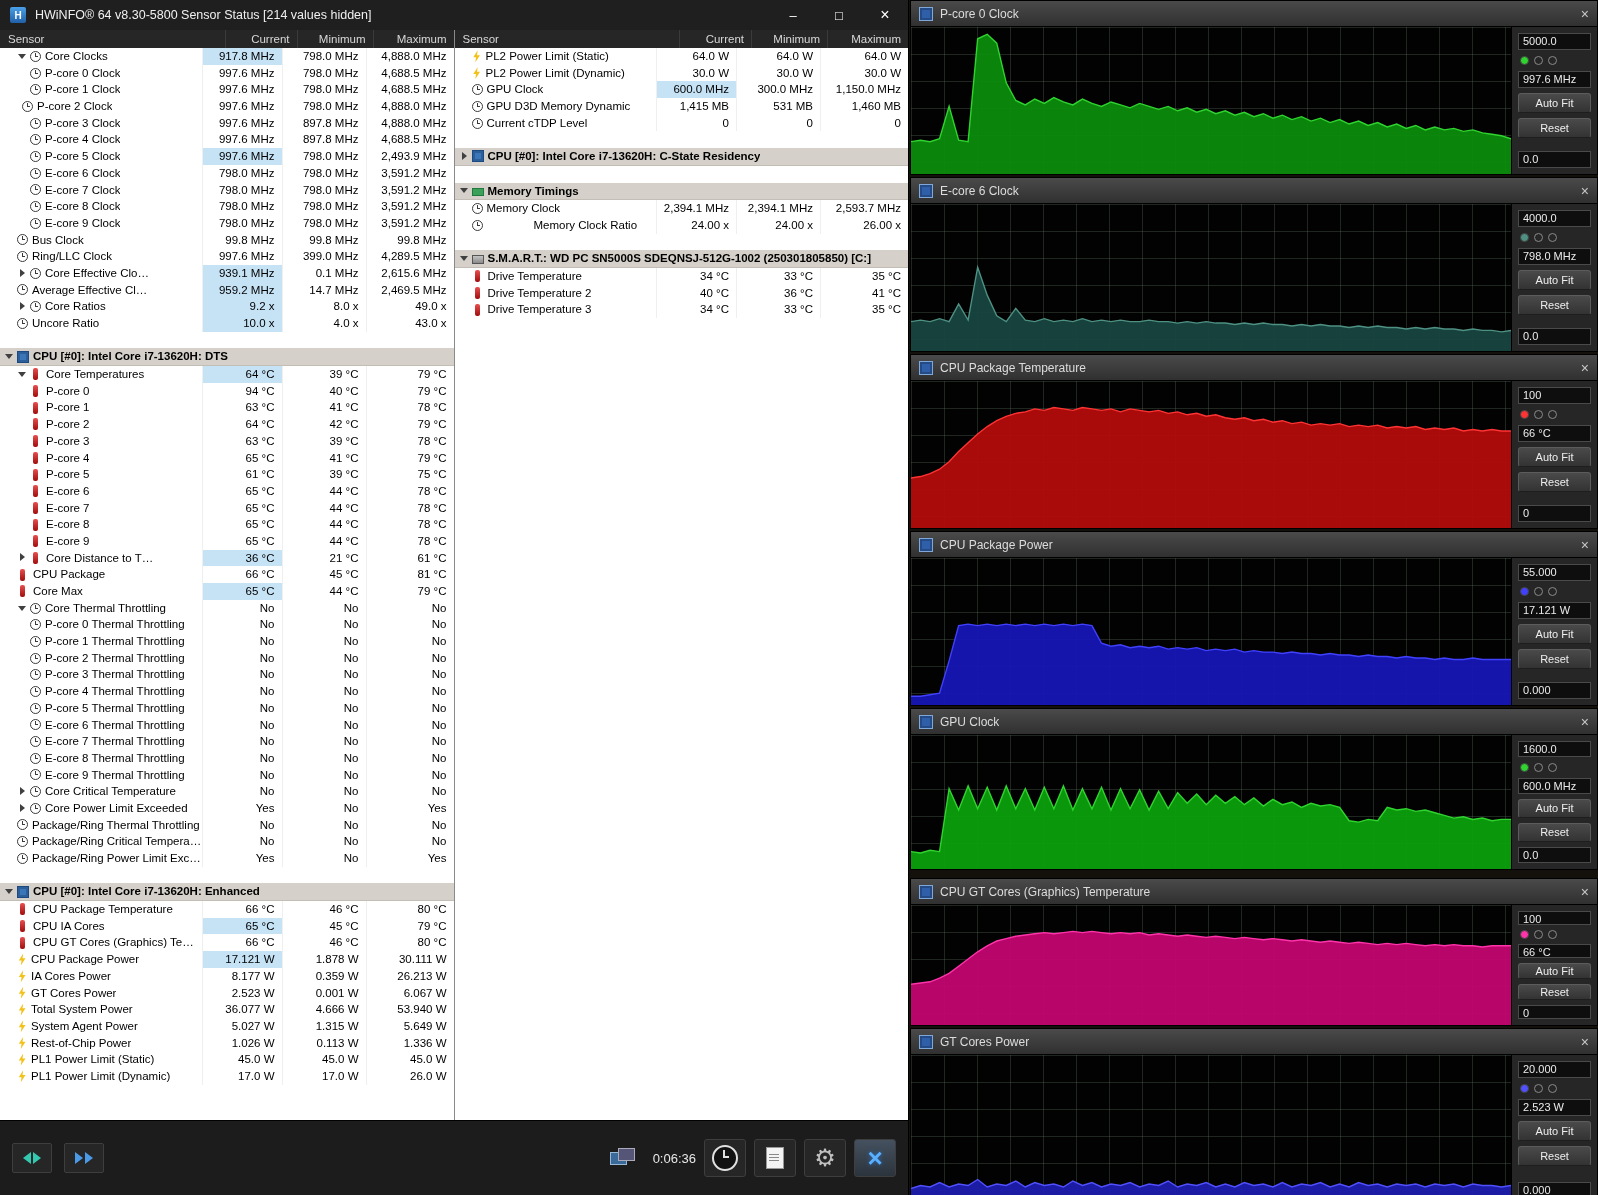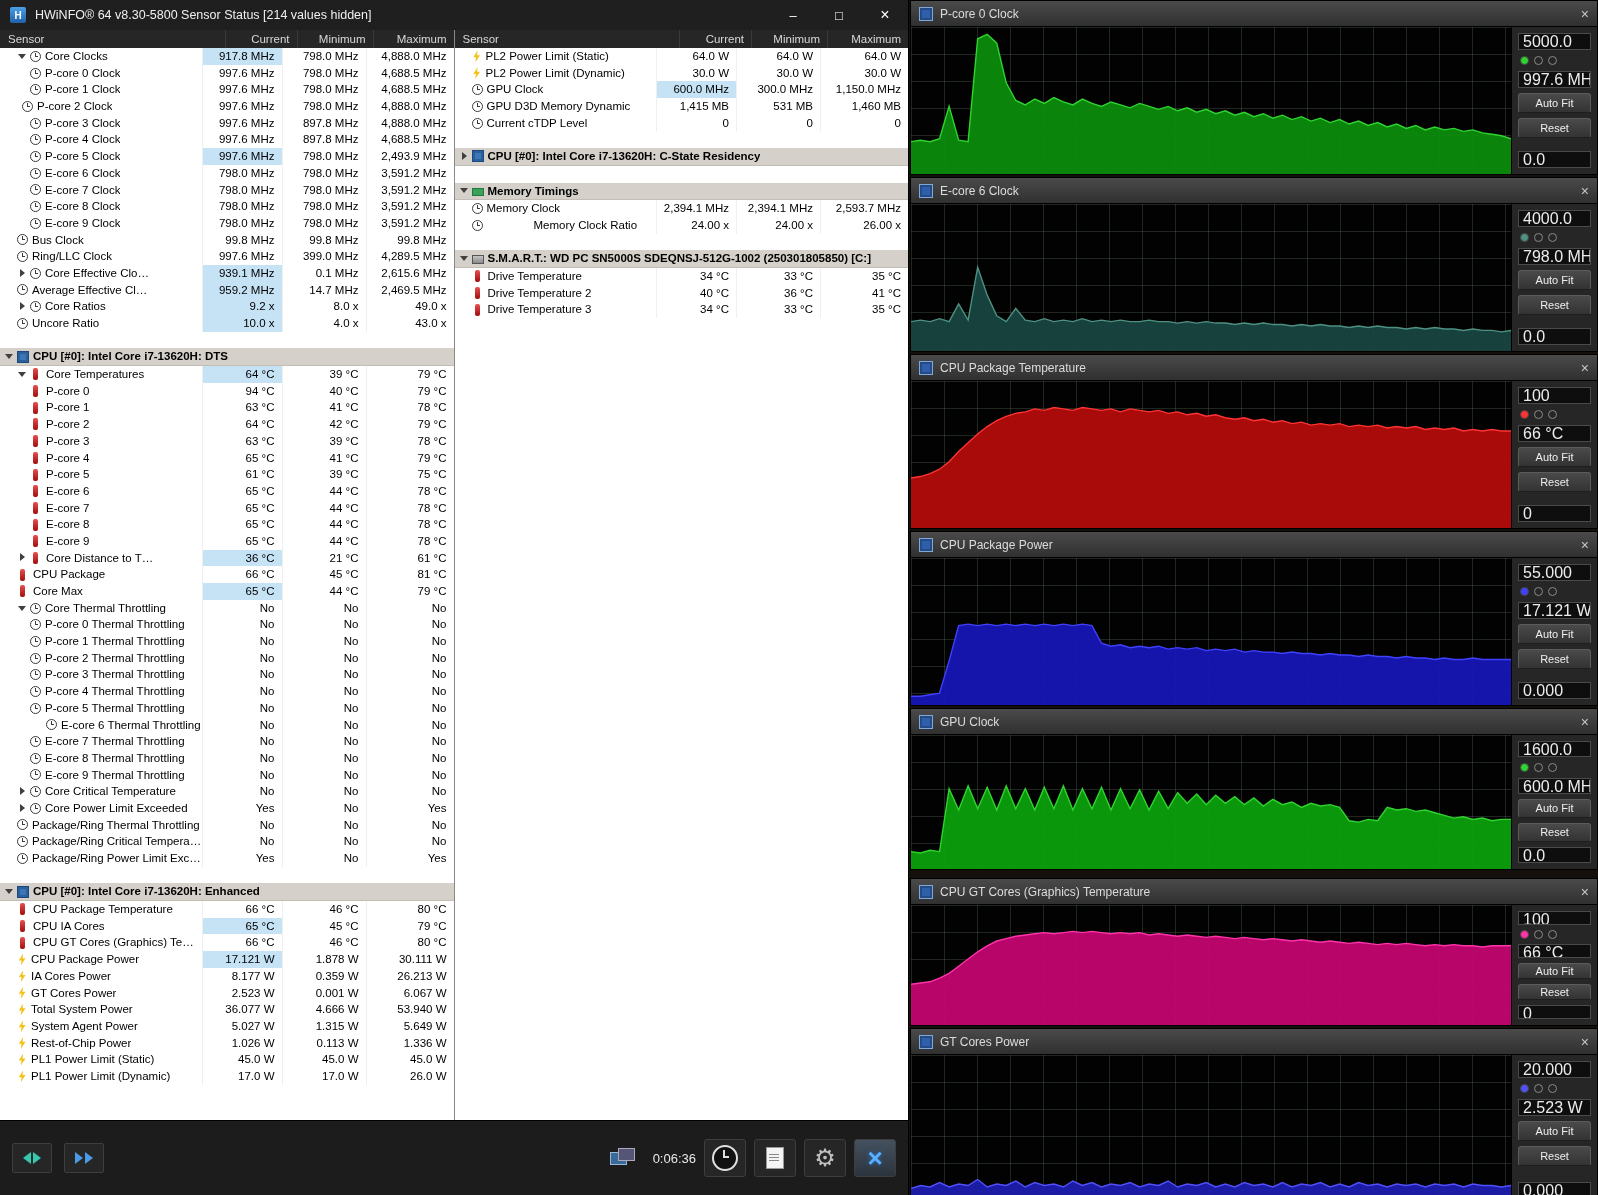--- a/index.html
+++ b/index.html
@@ -82,21 +82,21 @@
   .chip-icon{width:12px;height:12px;flex:none;background:#2f5fa8;border:1px solid #7fa8d8;box-shadow:inset 0 0 0 2px #244b85;}
   .gtitle-text{white-space:nowrap;overflow:hidden;}
   .gclose{margin-left:auto;color:#c8c8c8;font-size:14px;line-height:1;}
   .gbody{flex:1;display:flex;overflow:hidden;}
   .plot{flex:1;position:relative;background:
     linear-gradient(to right, rgba(95,115,95,.32) 1px, transparent 1px) 0 0/33px 100%,
     linear-gradient(to bottom, rgba(95,115,95,.32) 1px, transparent 1px) 0 0/100% 27px,
     #020202;}
   .plot svg{position:absolute;inset:0;width:100%;height:100%;}
   .gctrl{width:86px;flex:none;background:#262626;border-left:1px solid #000;display:flex;flex-direction:column;padding:6px 6px;gap:5px;box-sizing:border-box;}
-  .gbox{background:#0e0e0e;border:1px solid #4a4a4a;color:#ececec;font-size:16px;height:13px;line-height:13px;padding:1px 4px;white-space:nowrap;overflow:hidden;}
+  .gbox{background:#0e0e0e;border:1px solid #4a4a4a;color:#ececec;font-size:11px;height:13px;line-height:13px;padding:1px 4px;white-space:nowrap;overflow:hidden;}
   .gdots{display:flex;gap:5px;padding-left:2px;align-items:center;height:11px;}
   .dot{width:9px;height:9px;border-radius:50%;border:1px solid #8a8a8a;box-sizing:border-box;}
   .gbtn{height:20px;background:linear-gradient(#4a4a4a,#333);border:1px solid #5c5c5c;border-bottom-color:#1e1e1e;border-radius:3px;color:#eee;font-size:11px;font-family:inherit;padding:0;}
   .gmin{margin-top:auto;}
 </style>
 </head>
 <body>
 
 <div class="screen">
 
@@ -503,21 +503,21 @@
     <div class="cell label-cell" style="padding-left: 30px;">
 
       <span class="ricon clk"></span>
       <span class="rlabel">P-core 5 Thermal Throttling</span>
     </div>
     <div class="cell val cur">No</div>
     <div class="cell val min">No</div>
     <div class="cell val max">No</div>
   </div>
             <div class="row">
-    <div class="cell label-cell" style="padding-left: 46px;">
+    <div class="cell label-cell" style="padding-left: 30px;">
 
       <span class="ricon clk"></span>
       <span class="rlabel">E-core 6 Thermal Throttling</span>
     </div>
     <div class="cell val cur">No</div>
     <div class="cell val min">No</div>
     <div class="cell val max">No</div>
   </div>
             <div class="row">
     <div class="cell label-cell" style="padding-left: 30px;">

